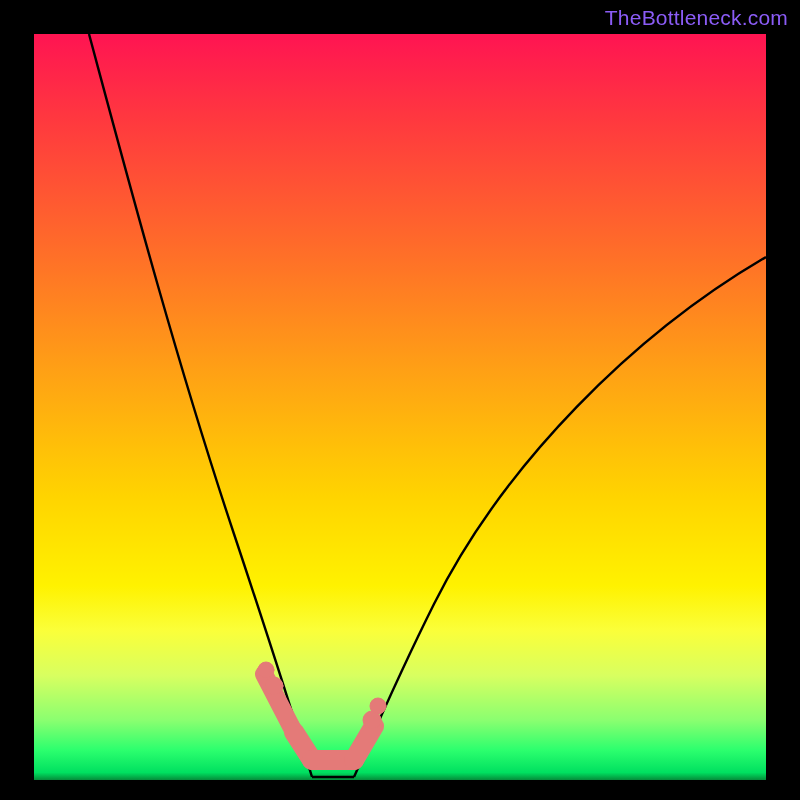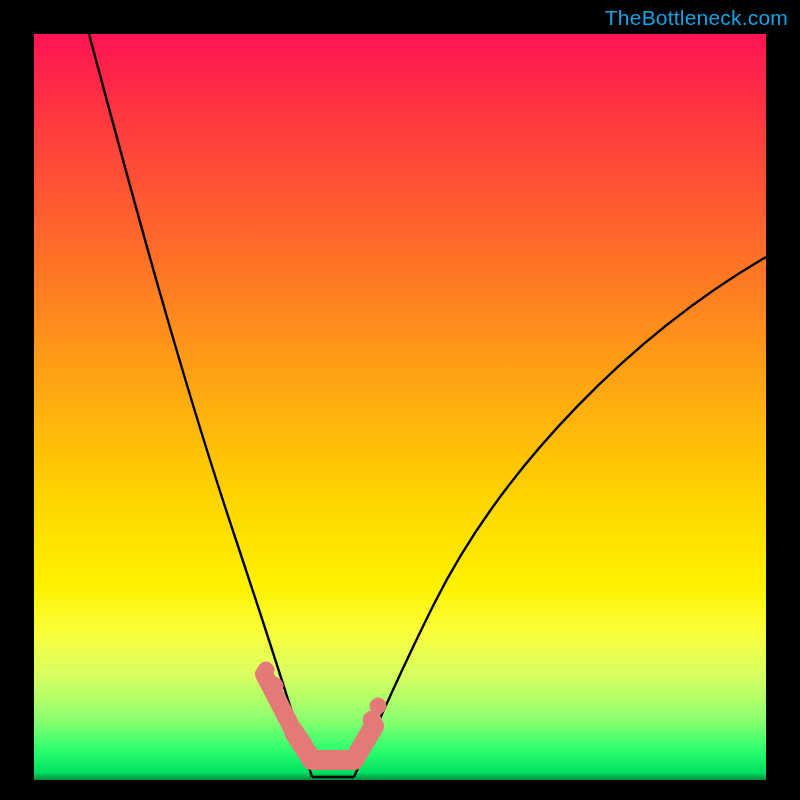--- a/index.html
+++ b/index.html
@@ -37,21 +37,21 @@
       #8aff70 92%,
       #2cff6e 96%,
       #00e060 99%,
       #048c3a 100%
     );
   }
   .watermark {
     position: absolute;
     top: 6px;
     right: 12px;
-    color: #0ea5e9;
+    color: #8b5cf6;
     font-size: 21px;
     font-weight: 500;
     letter-spacing: 0.2px;
   }
   svg.curves {
     position: absolute;
     left: 0;
     top: 0;
     width: 732px;
     height: 746px;

